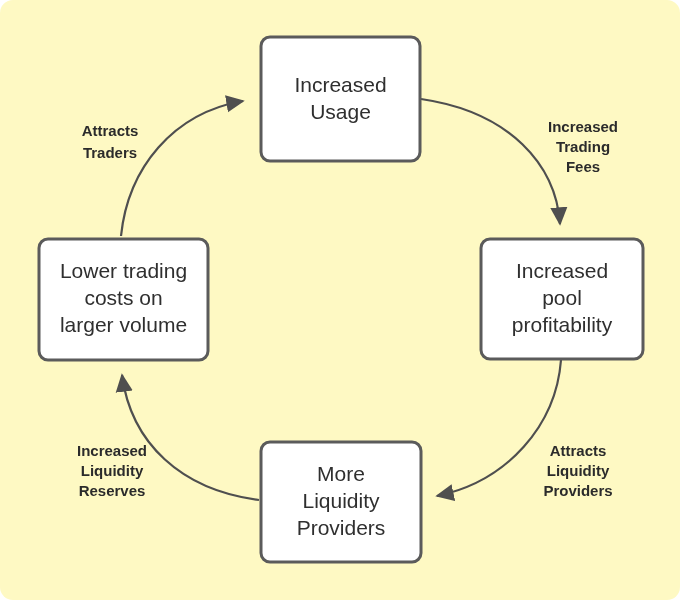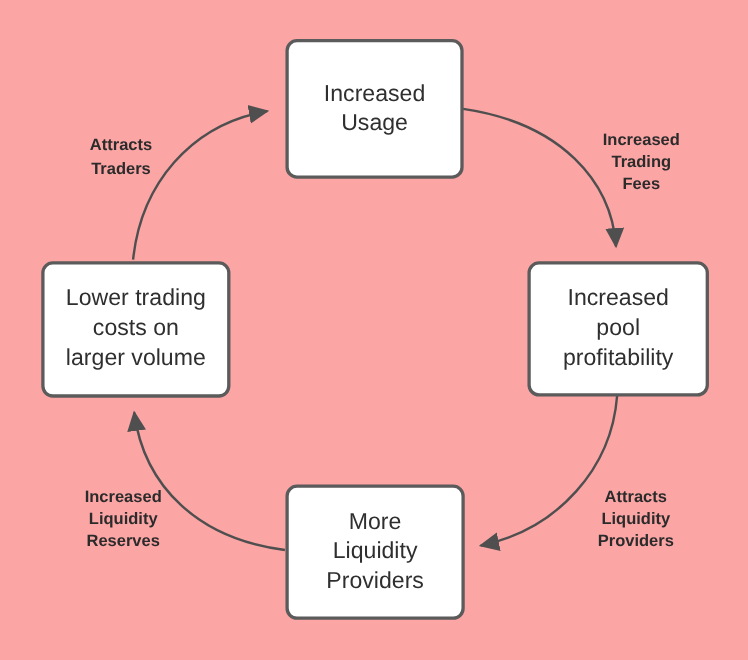--- a/index.html
+++ b/index.html
@@ -10,21 +10,22 @@
   body {
     width: 680px;
     height: 600px;
     font-family: "Liberation Sans", sans-serif;
     overflow: hidden;
   }
   #diagram-root {
     position: relative;
     width: 680px;
     height: 600px;
-    background: #fca5a5;
+    background: #fef9c3;
+    border-radius: 13px;
   }
   svg.canvas {
     position: absolute;
     top: 0;
     left: 0;
     width: 680px;
     height: 600px;
   }
   .node-box {
     fill: #ffffff;

